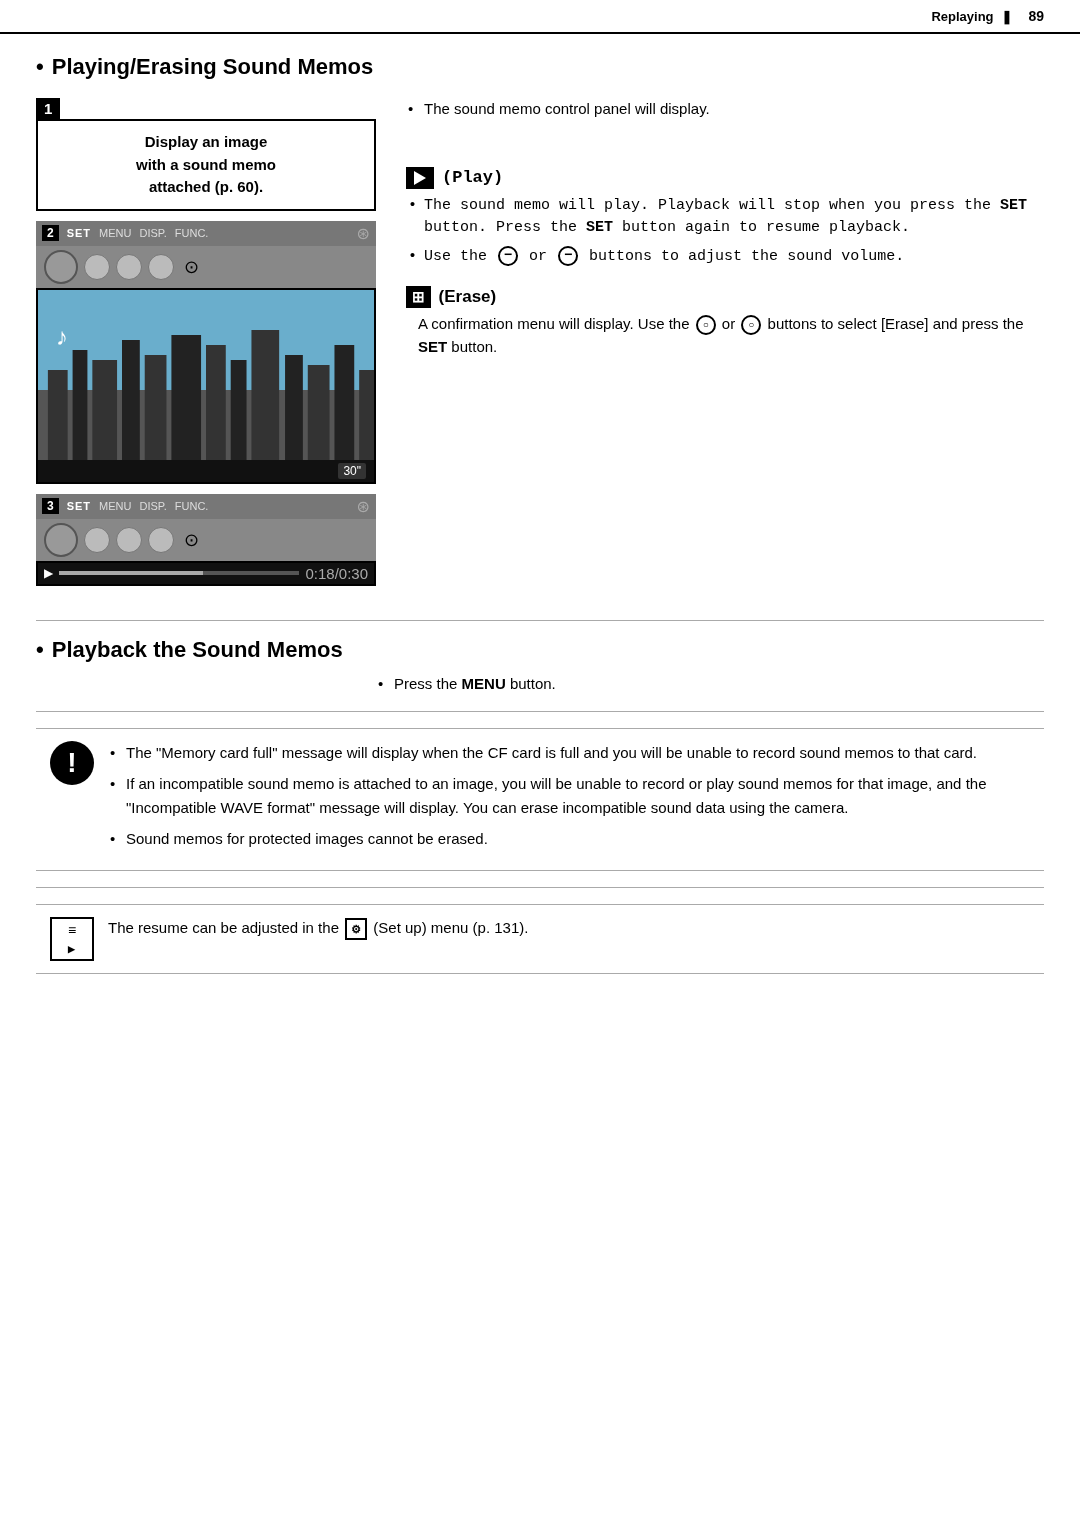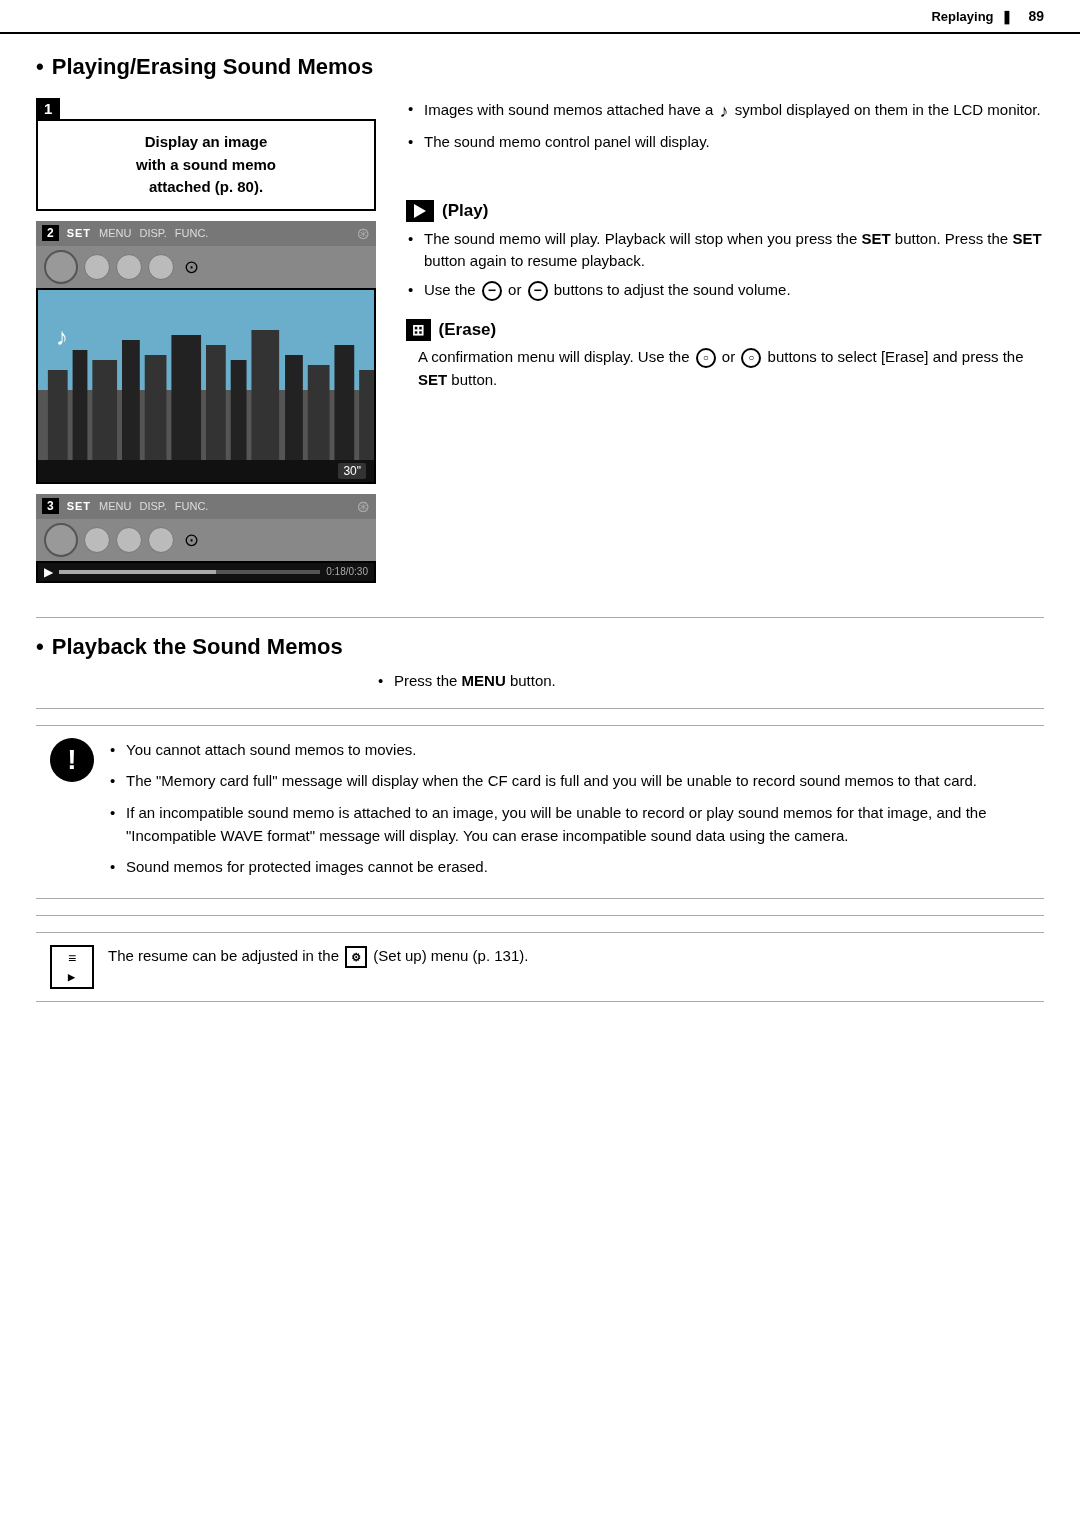--- a/index.html
+++ b/index.html
@@ -180,20 +180,21 @@
       border-radius: 50%;
       border: 2px solid #000;
       font-size: 14px;
       vertical-align: middle;
       margin: 0 2px;
       font-weight: bold;
     }
     
     .play-section {
       margin-bottom: 18px;
+      font-family: Liberation Mono, monospace;
     }
     .play-title {
       display: flex;
       align-items: center;
       gap: 8px;
       font-size: 17px;
       font-weight: bold;
       margin-bottom: 6px;
     }
     .play-icon-box {
@@ -377,21 +378,21 @@
 
       <div class="left-col">
 
         <div class="step-box">
           <div class="step-header">
             <span class="step-num">1</span>
           </div>
           <div class="step1-text">
             <span>Display an image</span><br>
             <span>with a sound memo</span><br>
-            <span>attached (p. 80).</span>
+            <span>attached (p. 60).</span>
           </div>
         </div>
 
         <div class="step-box">
           <div class="cam-top-row">
             <div style="background:#000; color:#fff; font-weight:bold; font-size:12px; padding:1px 5px;">2</div>
             <span style="color:#fff; font-size:11px; font-weight:bold; letter-spacing:1px;">SET</span>
             <span style="color:#ddd; font-size:11px;">MENU</span>
             <span style="color:#ddd; font-size:11px;">DISP.</span>
             <span style="color:#ddd; font-size:11px;">FUNC.</span>
@@ -453,34 +454,29 @@
             <span class="cam-btn"></span>
             <span style="margin-left:4px; font-size:18px;">⊙</span>
           </div>
 
           <div class="step3-screen">
             <div class="sound-memo-bar">
               <span style="color:#fff; font-size:12px;">▶</span>
               <div class="progress-bar">
                 <div class="progress-fill"></div>
               </div>
-              <span style="font-size:10px; color:#aaa;">0:18/0:30</span>
+              <span style="font-size:15px; color:#aaa;">0:18/0:30</span>
             </div>
           </div>
         </div>
 
       </div>
 
       <div class="right-col">
         <ul class="bullet-list">
-          <li>
-            <span>Images with sound memos attached have a</span>
-            <span class="music-note">♪</span>
-            <span>symbol displayed on them in the LCD monitor.</span>
-          </li>
           <li>
             <span>The sound memo control panel will display.</span>
           </li>
         </ul>
 
         <div style="height: 40px;"></div>
 
         <div class="play-section">
           <div class="play-title">
             <div class="play-icon-box">
@@ -542,21 +538,20 @@
         </ul>
       </div>
     </div>
 
     <hr class="divider">
 
     <div class="warning-box">
       <div class="warning-icon">!</div>
       <div class="warning-content">
         <ul class="bullet-list">
-          <li><span>You cannot attach sound memos to movies.</span></li>
           <li><span>The "Memory card full" message will display when the CF card is full and you will be unable to record sound memos to that card.</span></li>
           <li><span>If an incompatible sound memo is attached to an image, you will be unable to record or play sound memos for that image, and the "Incompatible WAVE format" message will display. You can erase incompatible sound data using the camera.</span></li>
           <li><span>Sound memos for protected images cannot be erased.</span></li>
         </ul>
       </div>
     </div>
 
     <hr class="divider">
 
     <div class="note-box">

